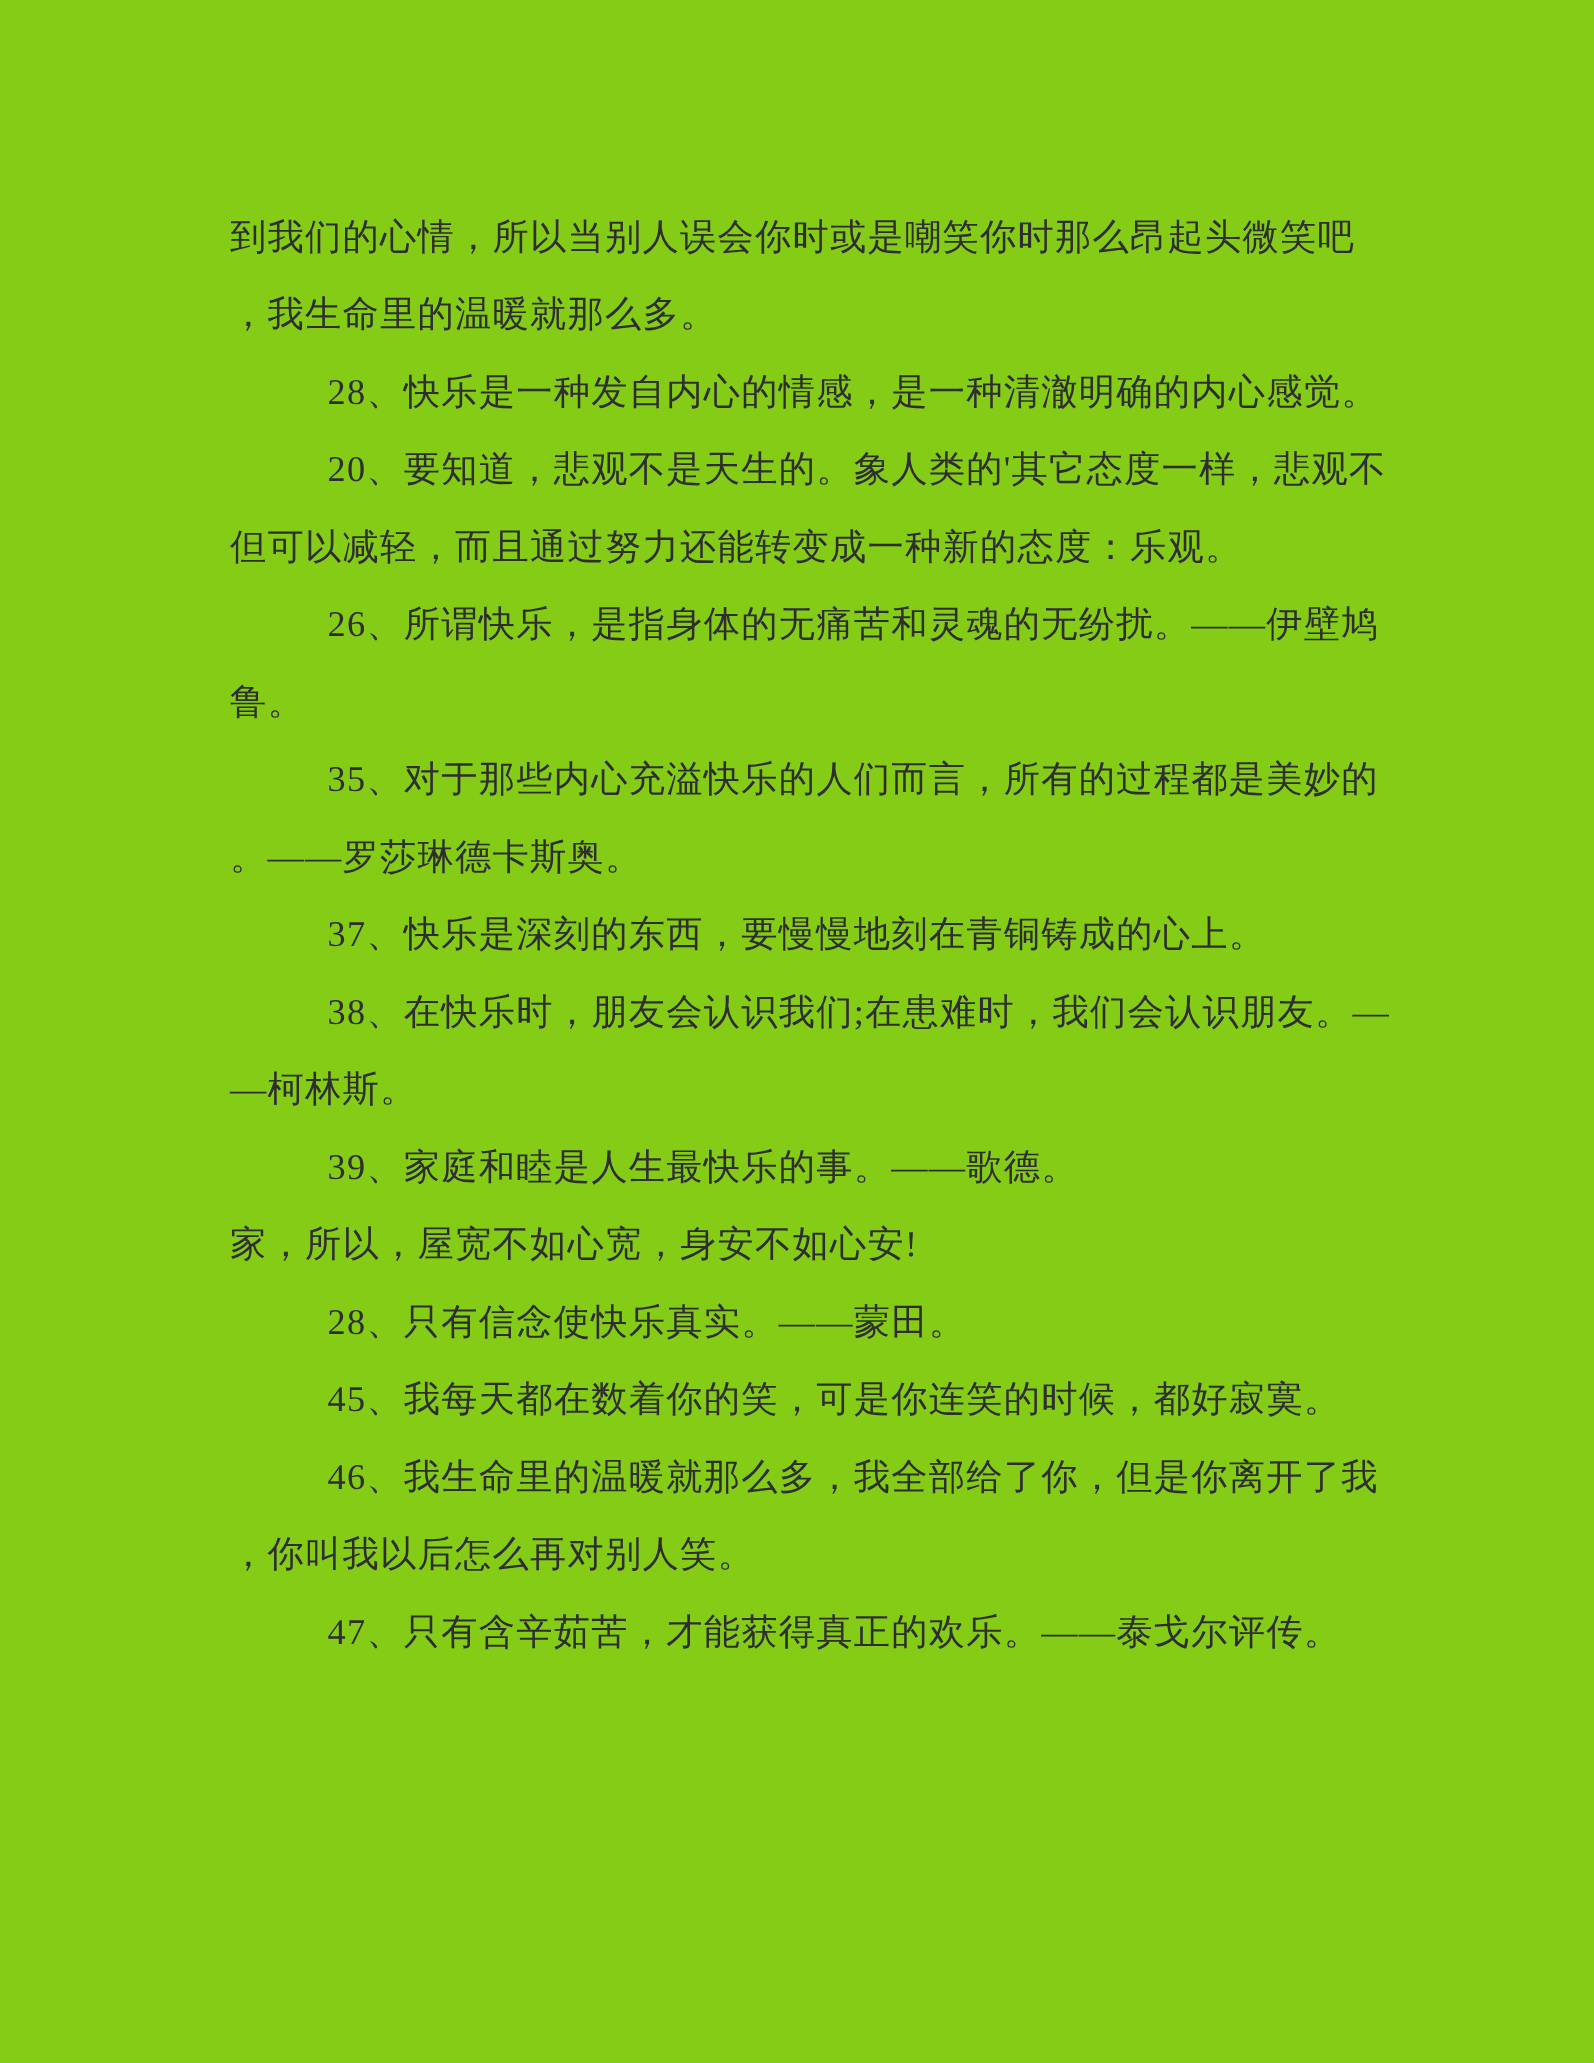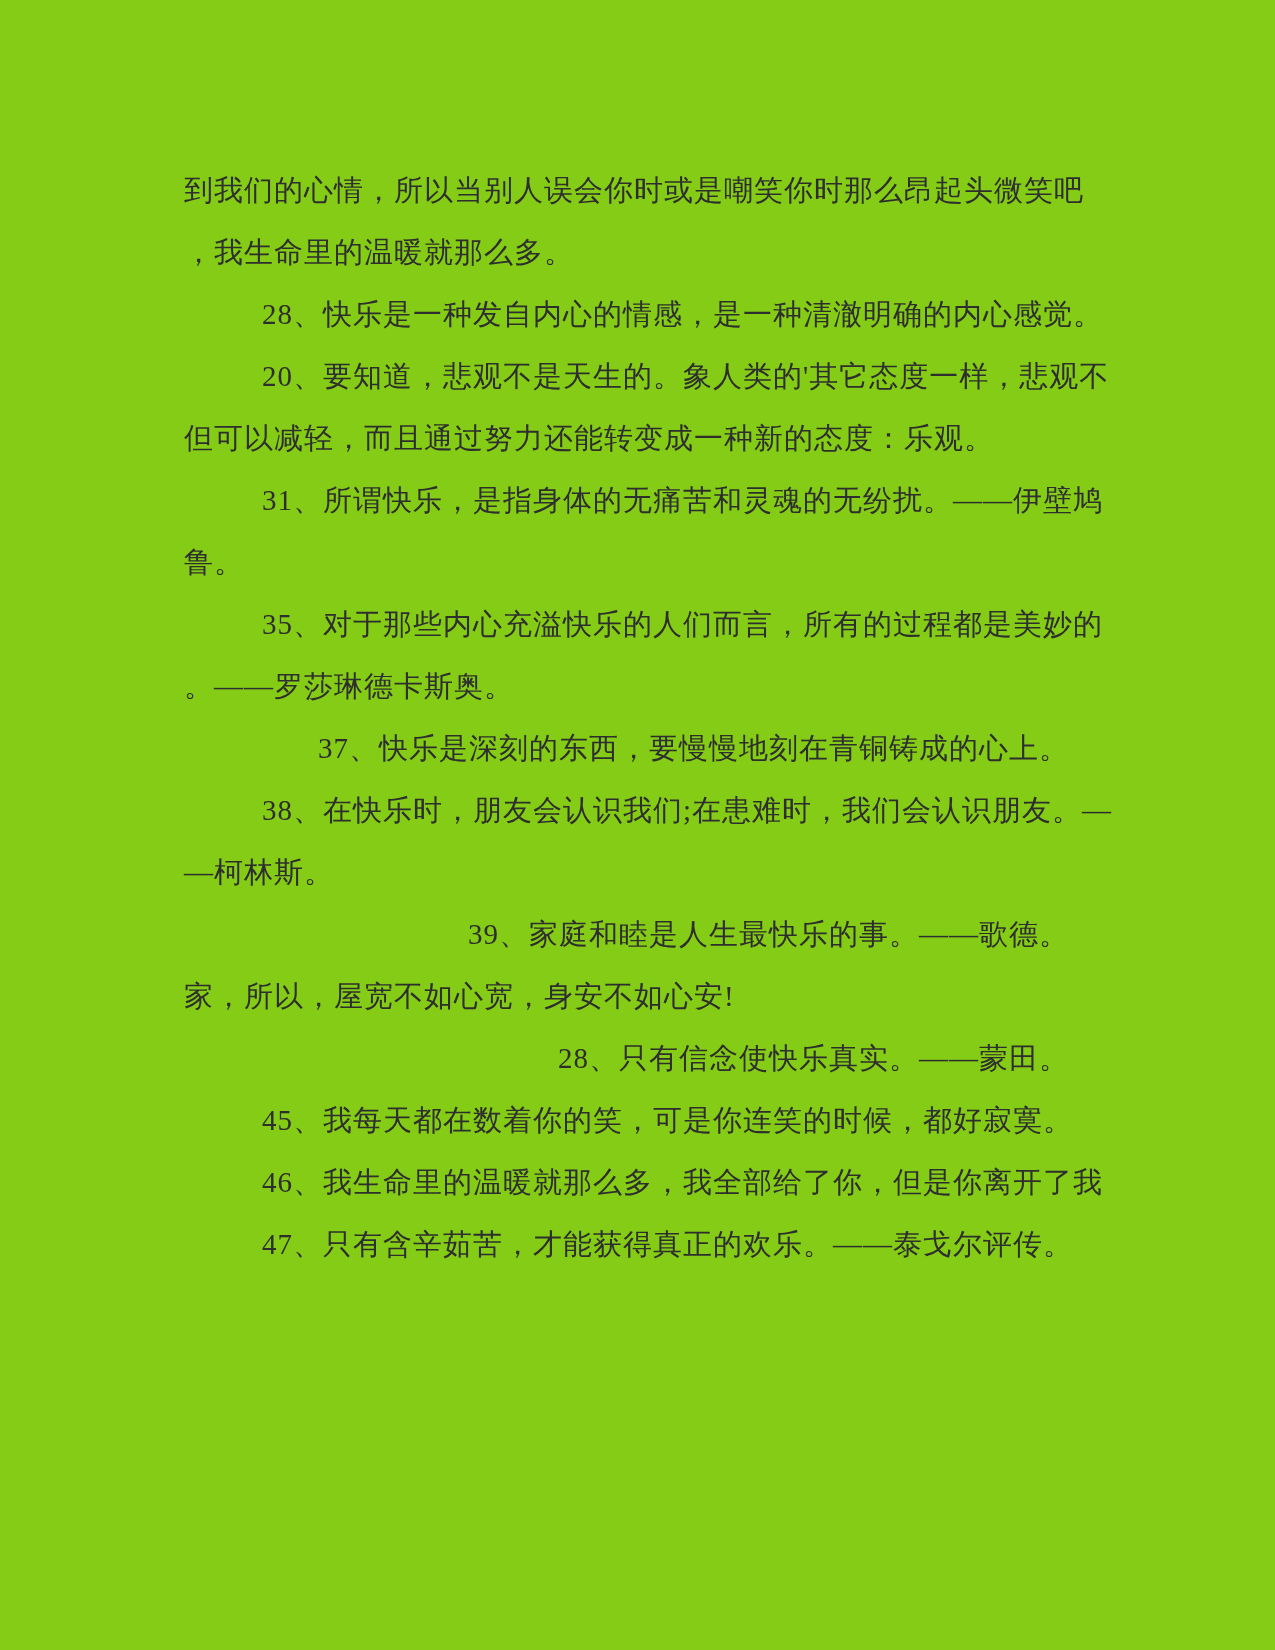--- a/index.html
+++ b/index.html
@@ -27,40 +27,40 @@
     height: 62px;
     line-height: 62px;
     font-size: 29px;
     letter-spacing: 1px;
     color: #2e2e2e;
     white-space: nowrap;
     font-weight: 400;
   }
   .line.indent {
     padding-left: 78px;
-    text-align: right;
   }
 </style>
 </head>
 <body>
 
 <div class="page">
   <div class="text-block">
       <div class="line">到我们的心情，所以当别人误会你时或是嘲笑你时那么昂起头微笑吧</div>
       <div class="line">，我生命里的温暖就那么多。</div>
       <div class="line indent">28、快乐是一种发自内心的情感，是一种清澈明确的内心感觉。</div>
       <div class="line indent">20、要知道，悲观不是天生的。象人类的'其它态度一样，悲观不</div>
       <div class="line">但可以减轻，而且通过努力还能转变成一种新的态度：乐观。</div>
-      <div class="line indent">31、所谓快乐，是指身体的无痛苦和灵魂的无纷扰。——伊壁鸠</div>
+      <div class="line indent">26、所谓快乐，是指身体的无痛苦和灵魂的无纷扰。——伊壁鸠</div>
       <div class="line">鲁。</div>
       <div class="line indent">35、对于那些内心充溢快乐的人们而言，所有的过程都是美妙的</div>
       <div class="line">。——罗莎琳德卡斯奥。</div>
       <div class="line indent">37、快乐是深刻的东西，要慢慢地刻在青铜铸成的心上。</div>
       <div class="line indent">38、在快乐时，朋友会认识我们;在患难时，我们会认识朋友。—</div>
       <div class="line">—柯林斯。</div>
       <div class="line indent">39、家庭和睦是人生最快乐的事。——歌德。</div>
       <div class="line">家，所以，屋宽不如心宽，身安不如心安!</div>
       <div class="line indent">28、只有信念使快乐真实。——蒙田。</div>
       <div class="line indent">45、我每天都在数着你的笑，可是你连笑的时候，都好寂寞。</div>
       <div class="line indent">46、我生命里的温暖就那么多，我全部给了你，但是你离开了我</div>
+      <div class="line">，你叫我以后怎么再对别人笑。</div>
       <div class="line indent">47、只有含辛茹苦，才能获得真正的欢乐。——泰戈尔评传。</div>
     </div>
 </div>
 
 </body></html>

